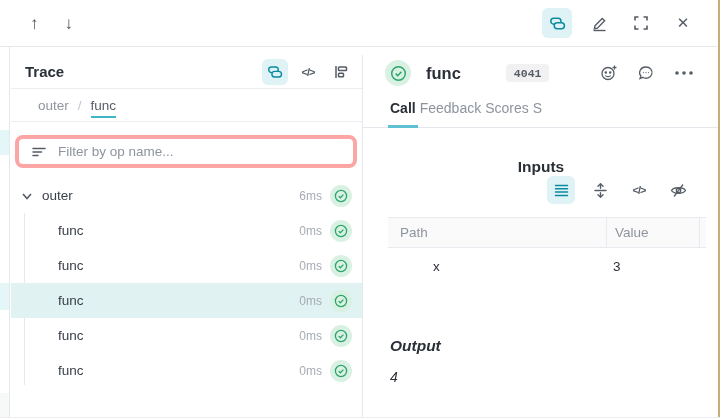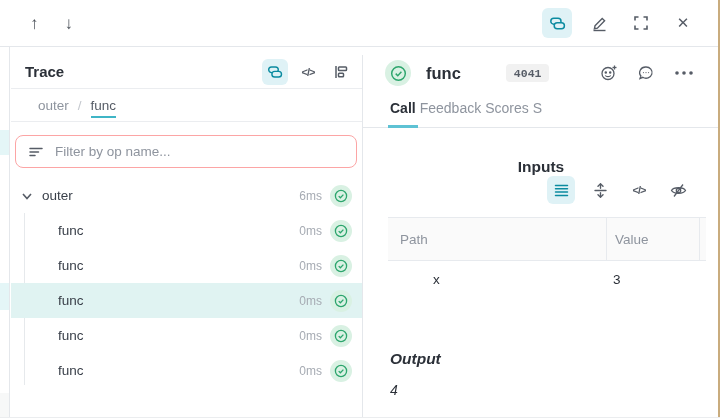--- a/index.html
+++ b/index.html
@@ -53,21 +53,21 @@
 
   .breadcrumb {
     height:33px; display:flex; align-items:center; gap:9px; padding-left:27px;
     border-bottom:1px solid #ebedf0; font-size:13.5px; color:#8e949e;
   }
   .crumb { cursor:pointer; }
   .crumb.current { color:#565c66; border-bottom:2px solid #3fb5c6; padding-bottom:3px; margin-bottom:-5px; }
   .crumb-sep { color:#c3c7cd; }
 
   .filter-box {
-    margin:13px 5px 0 4px; height:33px; border:1px solid #fca5a5; border-radius:8px;
+    margin:13px 5px 0 4px; height:33px; border:4px solid #fca5a5; border-radius:8px;
     display:flex; align-items:center; gap:11px; padding:0 12px; background:#fff;
   }
   .filter-input { border:none; outline:none; flex:1; font-size:13.5px; color:#2b3038; font-family:"Liberation Sans",sans-serif; background:transparent; }
   .filter-input::placeholder { color:#8e949e; }
 
   .tree { margin-top:10px; position:relative; }
   .indent-guide { position:absolute; left:13px; top:35px; width:1px; height:172px; background:#e6e9ec; }
   .tree-row {
     height:35px; display:flex; align-items:center; padding-right:10px; cursor:pointer;
     position:relative; font-size:13.5px; color:#3a404a;
@@ -106,21 +106,21 @@
   .tab.active { color:#2b3038; font-weight:bold; border-bottom-color:#5ec2d4; }
 
   .inputs-heading-row { display:flex; align-items:center; margin:30px 26px 0 27px;flex-direction:column; }
   .section-heading { font-size:15.5px; font-weight:bold; color:#2b3038; }
   .inputs-icons { margin-left:auto; display:flex; align-items:center; gap:11px; color:#565c66; }
   .view-btn { width:28px; height:28px; display:flex; align-items:center; justify-content:center; border-radius:6px; cursor:pointer; }
   .view-btn.active { background:#dff2f6; color:#0b8ba0; }
 
   .io-table { margin:13px 12px 0 25px; }
   .io-thead {
-    display:flex; height:44px; background:#fafafa;
+    display:flex; height:31px; background:#fafafa;
     border-top:1px solid #e7eaee; border-bottom:1px solid #e7eaee;
     font-size:13.5px; color:#8e949e; align-items:center;
   }
   .th-path { width:219px; padding-left:12px; border-right:1px solid #e7eaee; height:100%; display:flex; align-items:center; }
   .th-value { width:93px; padding-left:8px; border-right:1px solid #e7eaee; height:100%; display:flex; align-items:center; }
   .io-row { display:flex; height:37px; align-items:center; font-size:13.5px; color:#2b3038; }
   .td-path { width:219px; padding-left:45px; }
   .td-value { width:93px; padding-left:6px; }
 
   .output-section { margin:52px 26px 0 27px;font-style:italic; }

